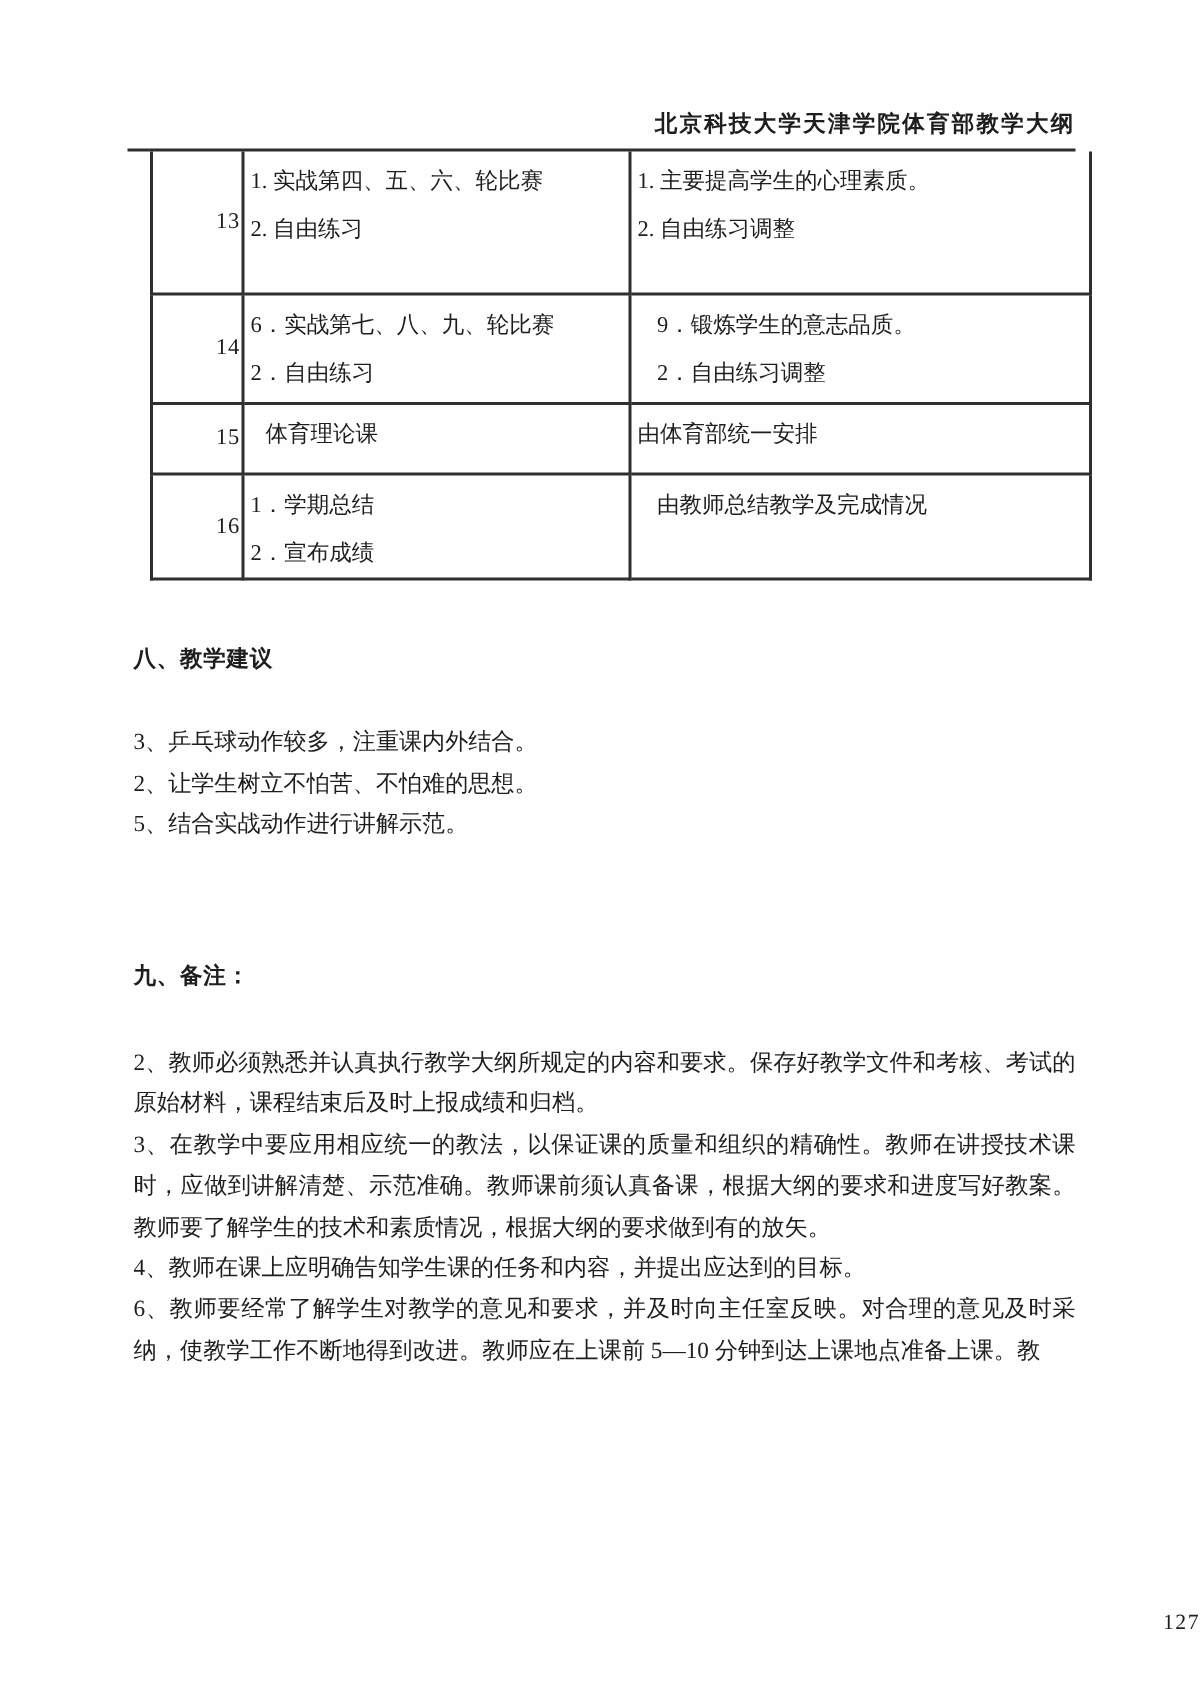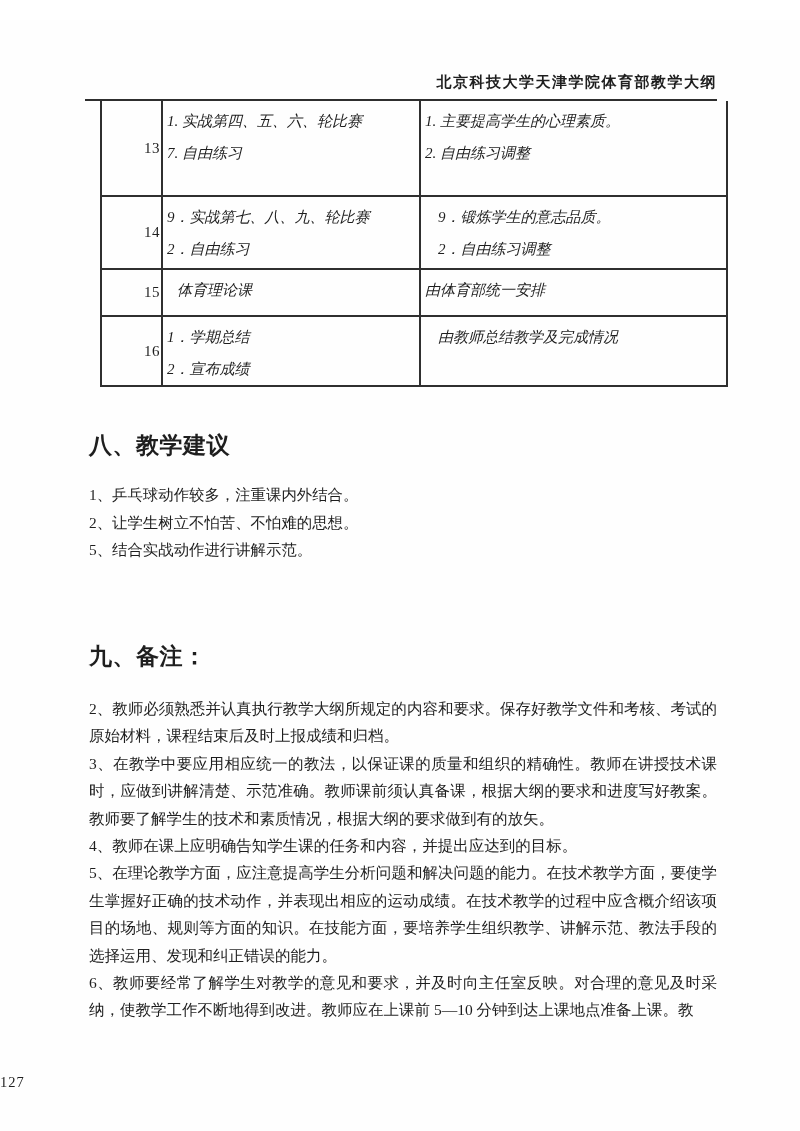--- a/index.html
+++ b/index.html
@@ -55,35 +55,35 @@
     vertical-align: middle;
     font-size: 15px;
     letter-spacing: 0.5px;
     padding-left: 42px;
   }
   .content-cell {
     vertical-align: top;
     padding: 4px 3px 0 4px;
     line-height: 32px;
   }
-  .cell-line { display: block; white-space: pre-wrap; font-style: italic; }
+  .cell-line { display: block; white-space: pre-wrap; }
   .indent-1 { margin-left: 10px; }   
   .indent-2 { margin-left: 13px; }
 
   .h13 { height: 95px; }
   .h14 { height: 73px; }
   .h15 { height: 47px; }
   .h16 { height: 62px; }
 
   
   .sec-heading {
     position: absolute;
     left: 89px;
     font-family: Liberation Mono, monospace;
-    font-size: 23px;
+    font-size: 15px;
     font-weight: 700;
     letter-spacing: 0.5px;
     white-space: nowrap;
   }
   .sec-heading.suggestions { top: 410px; }
   .sec-heading.notes       { top: 621px; text-align: right; }
 
   
   .suggestion-list {
     position: absolute;
@@ -105,21 +105,21 @@
     text-align: justify;
   }
   .note-paragraph { margin: 0; }
 
   
   .page-number {
     position: absolute;
     left: 0;
     top: 1054px;
     width: 800px;
-    text-align: left;
+    text-align: right;
     font-size: 14.5px;
     letter-spacing: 1px;
   }
 </style>
 </head>
 <body>
 
 <div class="page">
 
   <div class="header-title">北京科技大学天津学院体育部教学大纲</div>
@@ -129,31 +129,31 @@
     <colgroup>
       <col class="col-num">
         <col class="col-main">
         <col class="col-req">
     </colgroup>
     <tbody>
       <tr class="r13 h13">
         <td class="num-cell">13</td>
         <td class="content-cell">
           <span class="cell-line">1. 实战第四、五、六、轮比赛</span>
-          <span class="cell-line">7. 自由练习</span>
+          <span class="cell-line">2. 自由练习</span>
         </td>
         <td class="content-cell">
           <span class="cell-line">1. 主要提高学生的心理素质。</span>
           <span class="cell-line">2. 自由练习调整</span>
         </td>
       </tr>
       <tr class="h14">
         <td class="num-cell">14</td>
         <td class="content-cell">
-          <span class="cell-line">9．实战第七、八、九、轮比赛</span>
+          <span class="cell-line">6．实战第七、八、九、轮比赛</span>
           <span class="cell-line">2．自由练习</span>
         </td>
         <td class="content-cell">
           <span class="cell-line indent-2">9．锻炼学生的意志品质。</span>
           <span class="cell-line indent-2">2．自由练习调整</span>
         </td>
       </tr>
       <tr class="h15">
         <td class="num-cell">15</td>
         <td class="content-cell">
@@ -172,30 +172,29 @@
         <td class="content-cell">
           <span class="cell-line indent-2">由教师总结教学及完成情况</span>
         </td>
       </tr>
     </tbody>
   </table>
 
   <div class="sec-heading suggestions">八、教学建议</div>
 
   <div class="suggestion-list">
-    <div class="suggestion-item">1、乒乓球动作较多，注重课内外结合。</div>
+    <div class="suggestion-item">3、乒乓球动作较多，注重课内外结合。</div>
     <div class="suggestion-item">2、让学生树立不怕苦、不怕难的思想。</div>
     <div class="suggestion-item">5、结合实战动作进行讲解示范。</div>
   </div>
 
   <div class="sec-heading notes">九、备注：</div>
 
   <div class="notes-block">
     <p class="note-paragraph">2、教师必须熟悉并认真执行教学大纲所规定的内容和要求。保存好教学文件和考核、考试的原始材料，课程结束后及时上报成绩和归档。</p>
     <p class="note-paragraph">3、在教学中要应用相应统一的教法，以保证课的质量和组织的精确性。教师在讲授技术课时，应做到讲解清楚、示范准确。教师课前须认真备课，根据大纲的要求和进度写好教案。教师要了解学生的技术和素质情况，根据大纲的要求做到有的放矢。</p>
     <p class="note-paragraph">4、教师在课上应明确告知学生课的任务和内容，并提出应达到的目标。</p>
-    <p class="note-paragraph">5、在理论教学方面，应注意提高学生分析问题和解决问题的能力。在技术教学方面，要使学生掌握好正确的技术动作，并表现出相应的运动成绩。在技术教学的过程中应含概介绍该项目的场地、规则等方面的知识。在技能方面，要培养学生组织教学、讲解示范、教法手段的选择运用、发现和纠正错误的能力。</p>
     <p class="note-paragraph">6、教师要经常了解学生对教学的意见和要求，并及时向主任室反映。对合理的意见及时采纳，使教学工作不断地得到改进。教师应在上课前 5—10 分钟到达上课地点准备上课。教</p>
   </div>
 
   <div class="page-number">127</div>
 
 </div>
 
 </body></html>

